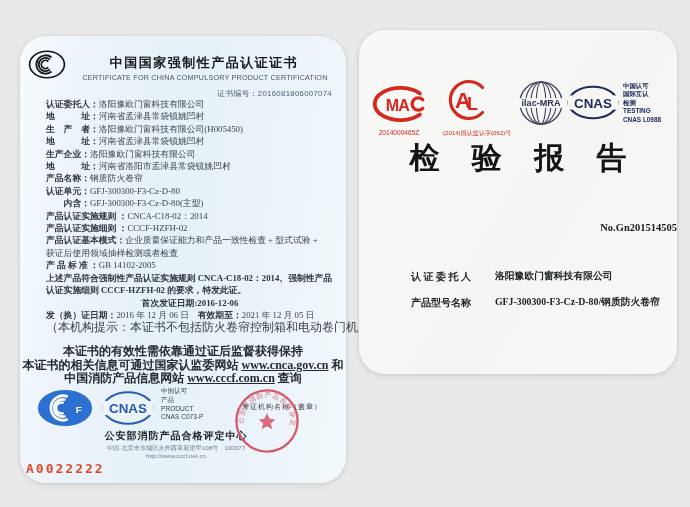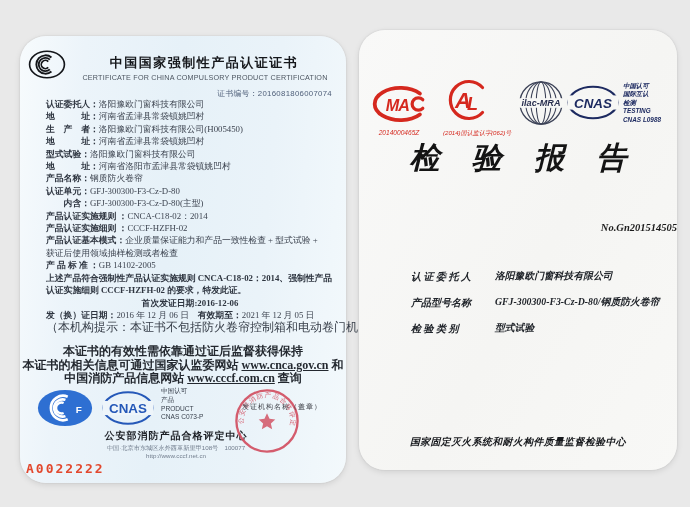--- a/index.html
+++ b/index.html
@@ -42,23 +42,22 @@
   .seal{position:absolute;left:213px;top:351px;width:68px;height:68px;z-index:2;opacity:.92;}
   .l-issuer{position:absolute;left:0;width:312px;top:393px;text-align:center;
     font-weight:bold;font-size:10px;letter-spacing:1px;color:#1d2026;
     font-family:"Liberation Serif", serif;}
   .l-addr{position:absolute;left:0;width:312px;top:408px;text-align:center;font-size:6.2px;color:#707c8c;}
   .l-url{position:absolute;left:0;width:312px;top:416px;text-align:center;font-size:6.2px;color:#707c8c;}
   .l-serial{position:absolute;left:6px;top:425px;font-size:13px;font-weight:bold;color:#e2482e;
     letter-spacing:2px;font-family:"DejaVu Sans Mono", monospace;}
   
   .paper-right{
-    left:359px;top:30px;width:318px;height:440px;
+    left:359px;top:30px;width:318px;height:344px;
     background:linear-gradient(120deg,#f9f9f8 0%,#f5f5f3 55%,#f8f8f6 100%);
-    font-style:italic;
   }
   .logo-block{position:absolute;text-align:center;}
   .b-cma{left:10px;top:55px;width:60px;}
   .b-al{left:84px;top:47px;width:50px;}
   .b-ilac{left:158px;top:50px;width:48px;}
   .b-cnasr{left:208px;top:55px;width:52px;}
   .logo-code{font-size:6.6px;color:#d5281e;margin-top:2px;white-space:nowrap;}
   .b-al .logo-code{font-size:6.1px;}
   .cnasr-cap{position:absolute;left:264px;top:52px;font-size:6.4px;line-height:8.4px;
     font-weight:bold;color:#1d2a60;}
@@ -89,21 +88,21 @@
 
   <div class="l-title">中国国家强制性产品认证证书</div>
   <div class="l-sub">CERTIFICATE FOR CHINA COMPULSORY PRODUCT CERTIFICATION</div>
   <div class="l-certno"><span>证书编号：</span><span>2016081806007074</span></div>
 
   <div class="l-body">
     <div><span class="lbl">认证委托人：</span><span>洛阳豫欧门窗科技有限公司</span></div>
     <div><span class="lbl">地　　　址：</span><span>河南省孟津县常袋镇姚凹村</span></div>
     <div><span class="lbl">生　产　者：</span><span>洛阳豫欧门窗科技有限公司(H005450)</span></div>
     <div><span class="lbl">地　　　址：</span><span>河南省孟津县常袋镇姚凹村</span></div>
-    <div><span class="lbl">型式试验：</span><span>洛阳豫欧门窗科技有限公司</span></div>
+    <div><span class="lbl">生产企业：</span><span>洛阳豫欧门窗科技有限公司</span></div>
     <div><span class="lbl">地　　　址：</span><span>河南省洛阳市孟津县常袋镇姚凹村</span></div>
     <div><span class="lbl">产品名称：</span><span>钢质防火卷帘</span></div>
     <div><span class="lbl">认证单元：</span><span>GFJ-300300-F3-Cz-D-80</span></div>
     <div><span class="lbl">　　内含：</span><span>GFJ-300300-F3-Cz-D-80(主型)</span></div>
     <div><span class="lbl">产品认证实施规则 ：</span><span>CNCA-C18-02：2014</span></div>
     <div><span class="lbl">产品认证实施细则 ：</span><span>CCCF-HZFH-02</span></div>
     <div><span class="lbl">产品认证基本模式：</span><span>企业质量保证能力和产品一致性检查 + 型式试验 +</span></div>
     <div><span>获证后使用领域抽样检测或者检查</span></div>
     <div><span class="lbl">产 品 标 准 ：</span><span>GB 14102-2005</span></div>
     <div><span class="lbl">上述产品符合强制性产品认证实施规则 CNCA-C18-02：2014、强制性产品</span></div>
@@ -211,20 +210,15 @@
 
   <div class="r-fields">
     <div class="r-row">
       <span class="r-label">认 证 委 托 人</span>
       <span class="r-value">洛阳豫欧门窗科技有限公司</span>
     </div>
     <div class="r-row">
       <span class="r-label">产品型号名称</span>
       <span class="r-value">GFJ-300300-F3-Cz-D-80/钢质防火卷帘</span>
     </div>
-    <div class="r-row">
-      <span class="r-label">检 验 类 别</span>
-      <span class="r-value">型式试验</span>
-    </div>
-  </div>
-
-  <div class="r-footer">国家固定灭火系统和耐火构件质量监督检验中心</div>
+  </div>
+
 </section>
 
 </body></html>

